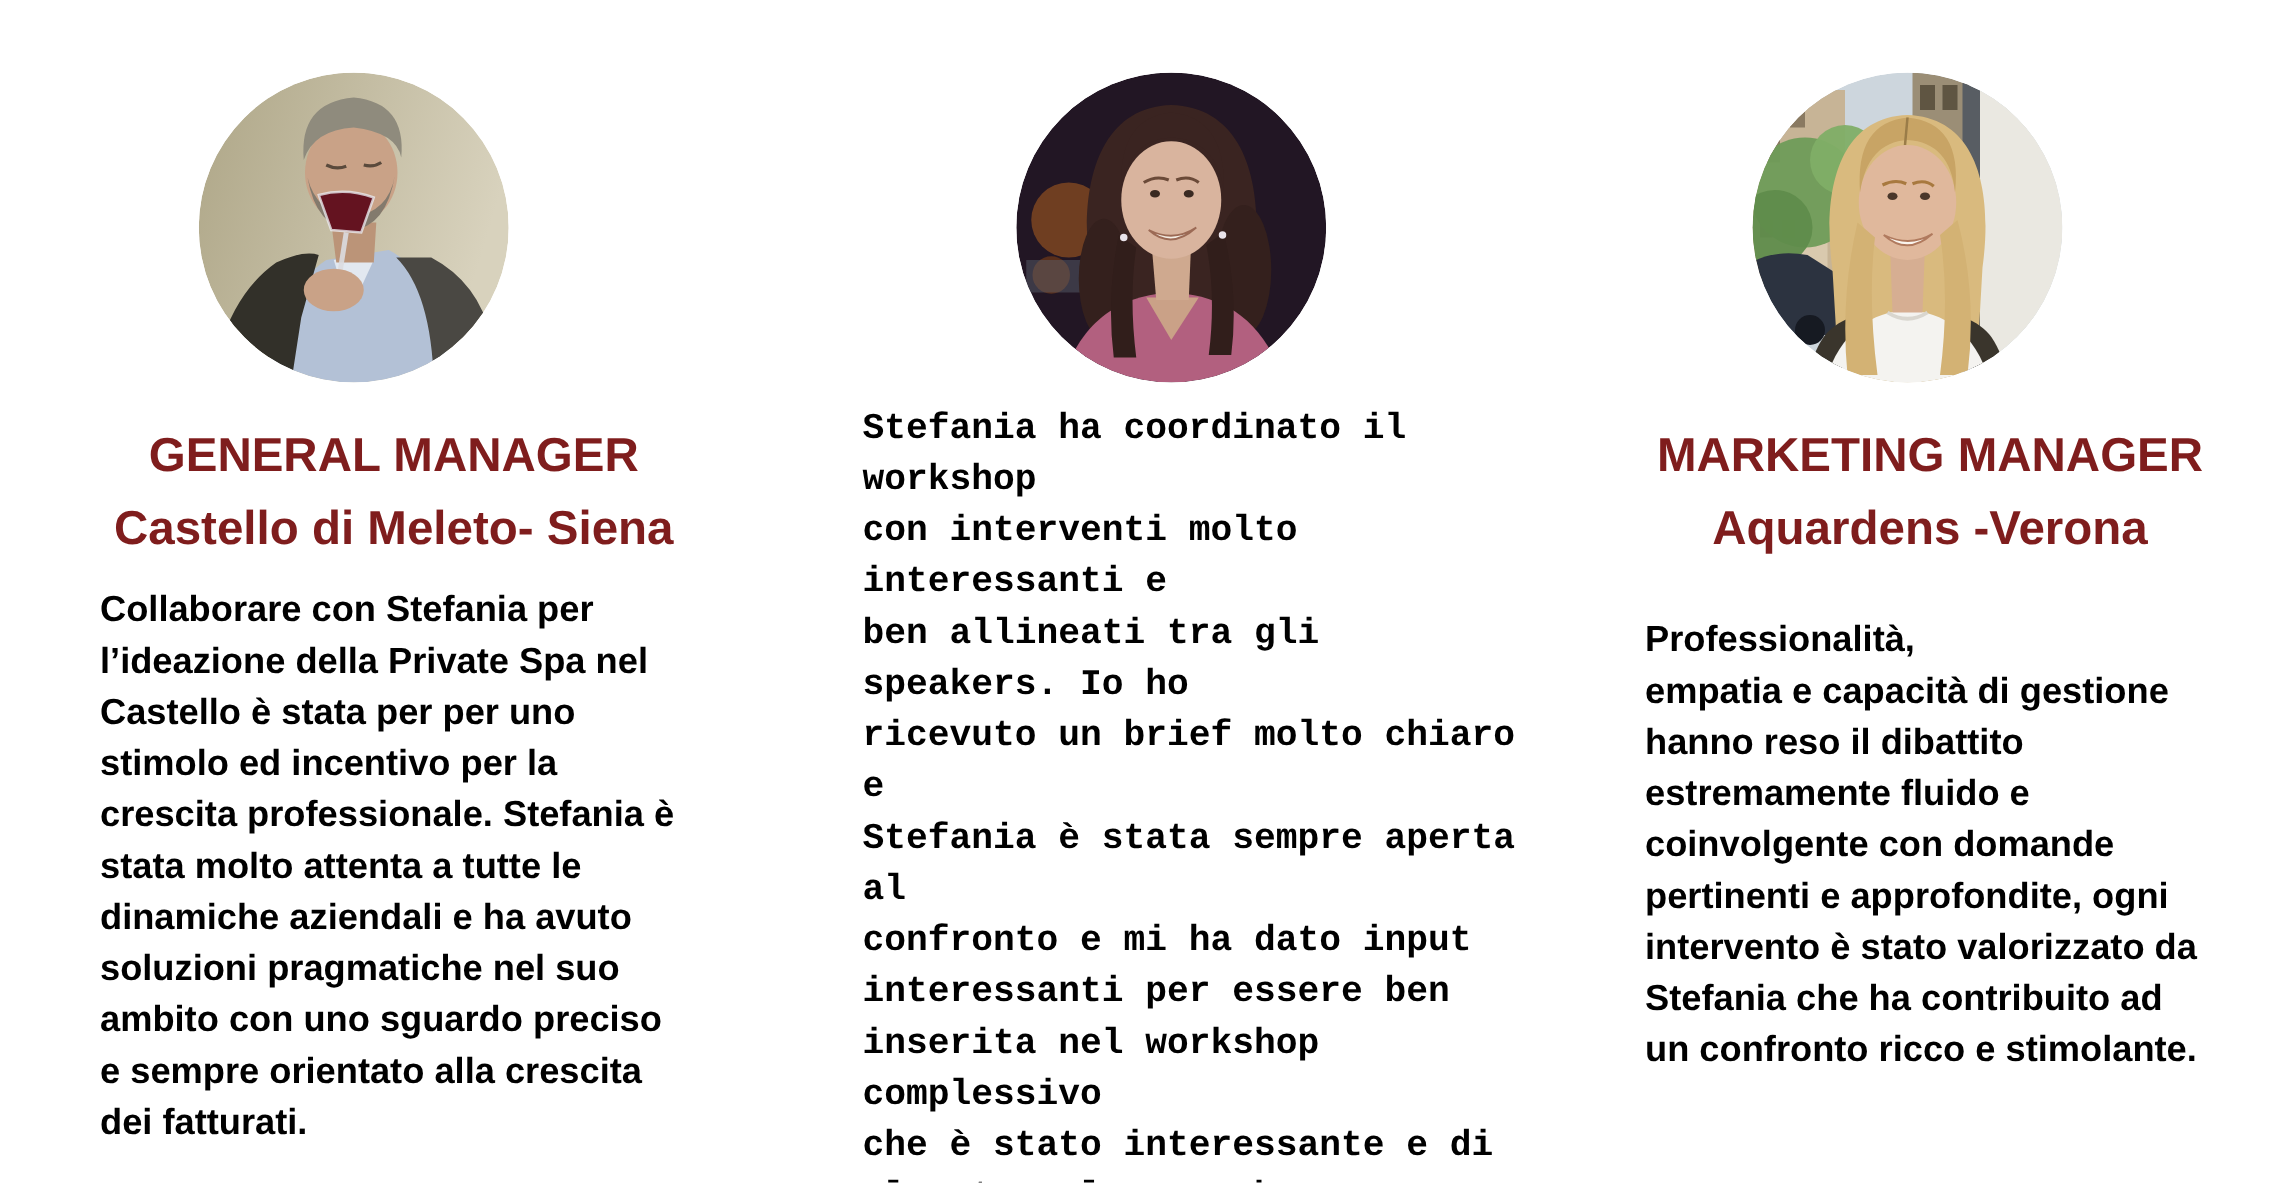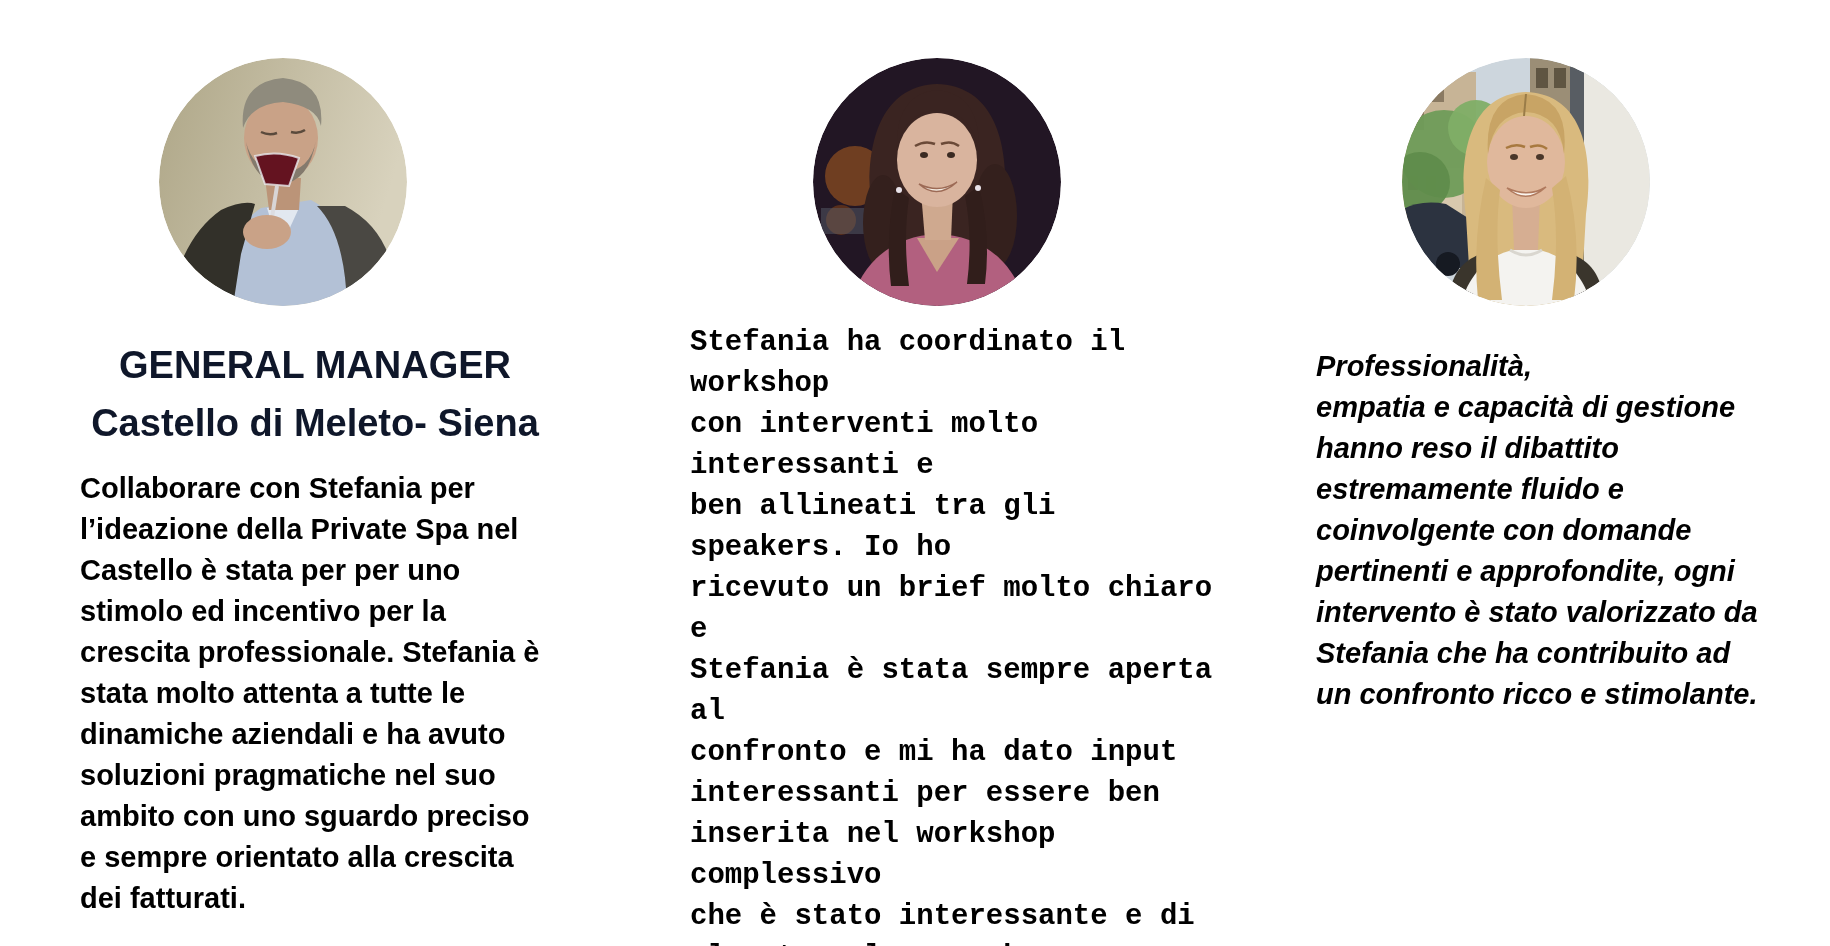--- a/index.html
+++ b/index.html
@@ -18,35 +18,35 @@
   .card1 .avatar{margin-left:104px;}
   .card2 .avatar{margin-left:158px;}
   .card3 .avatar{margin-left:132px;}
   .avatar svg{display:block;width:248px;height:248px;}
   .role{
     margin-top:30px;
     text-align:center;
     font-weight:bold;
     font-size:38px;
     line-height:58px;
-    color:#0f172a;
+    color:#7f1d1d;
     white-space:pre-line;
     letter-spacing:0px;
   }
   .quote{
     margin-top:16px;
     font-weight:bold;
     font-size:29px;
     line-height:41px;
     color:#000000;
     white-space:pre-line;
   }
   .card1 .quote{padding-left:25px;}
   .card2 .quote{padding-left:35px;font-family:Liberation Mono, monospace;}
-  .card3 .quote{padding-left:46px;margin-top:40px;font-style:italic;}
+  .card3 .quote{padding-left:46px;margin-top:40px;}
 </style>
 </head>
 <body>
 
 <div class="card card1">
   <span class="avatar">
     <svg viewBox="0 0 248 248">
       <defs>
         <clipPath id="c1">
             <circle cx="124" cy="124" r="124"></circle>
@@ -211,20 +211,22 @@
 
         <path d="M104,90 q10,-5 19,-1" stroke="#a8793f" stroke-width="2.5" fill="none"></path>
         <path d="M128,89 q10,-4 17,2" stroke="#a8793f" stroke-width="2.5" fill="none"></path>
         <ellipse cx="112" cy="99" rx="4" ry="3" fill="#4a372a"></ellipse>
         <ellipse cx="138" cy="99" rx="4" ry="3" fill="#4a372a"></ellipse>
 
         <path d="M105,130 Q124,147 144,129 Q126,140 105,130 Z" fill="#faf5ee" stroke="#b07a5e" stroke-width="1.5"></path>
       </g>
     </svg>
   </span>
+  <div class="role">MARKETING MANAGER
+Aquardens -Verona</div>
   <div class="quote">Professionalità,
 empatia e capacità di gestione
 hanno reso il dibattito
 estremamente fluido e
 coinvolgente con domande
 pertinenti e approfondite, ogni
 intervento è stato valorizzato da
 Stefania che ha contribuito ad
 un confronto ricco e stimolante.</div>
 </div>

